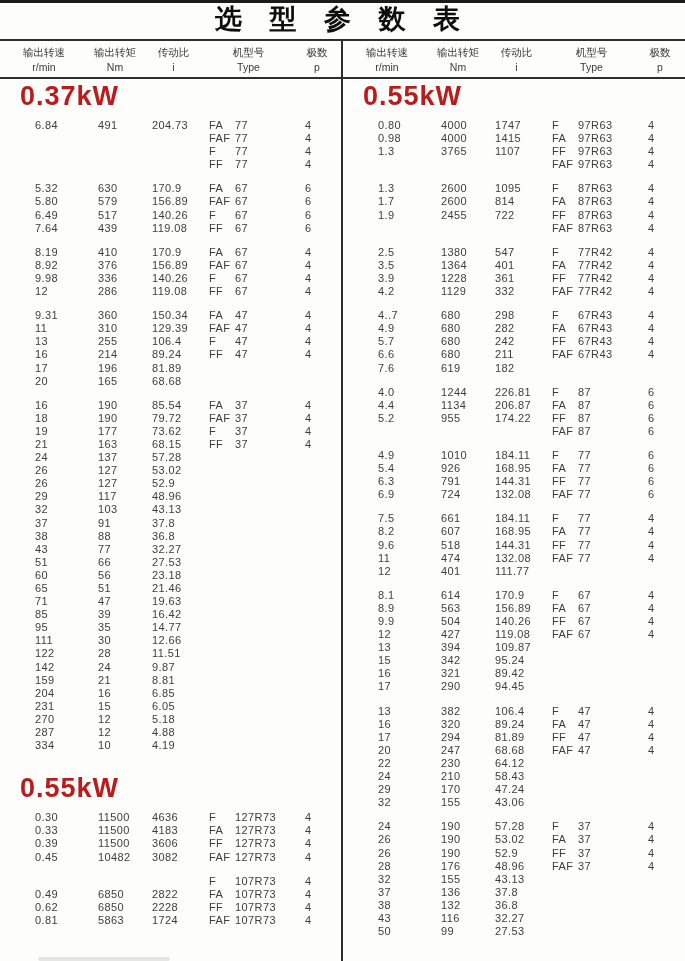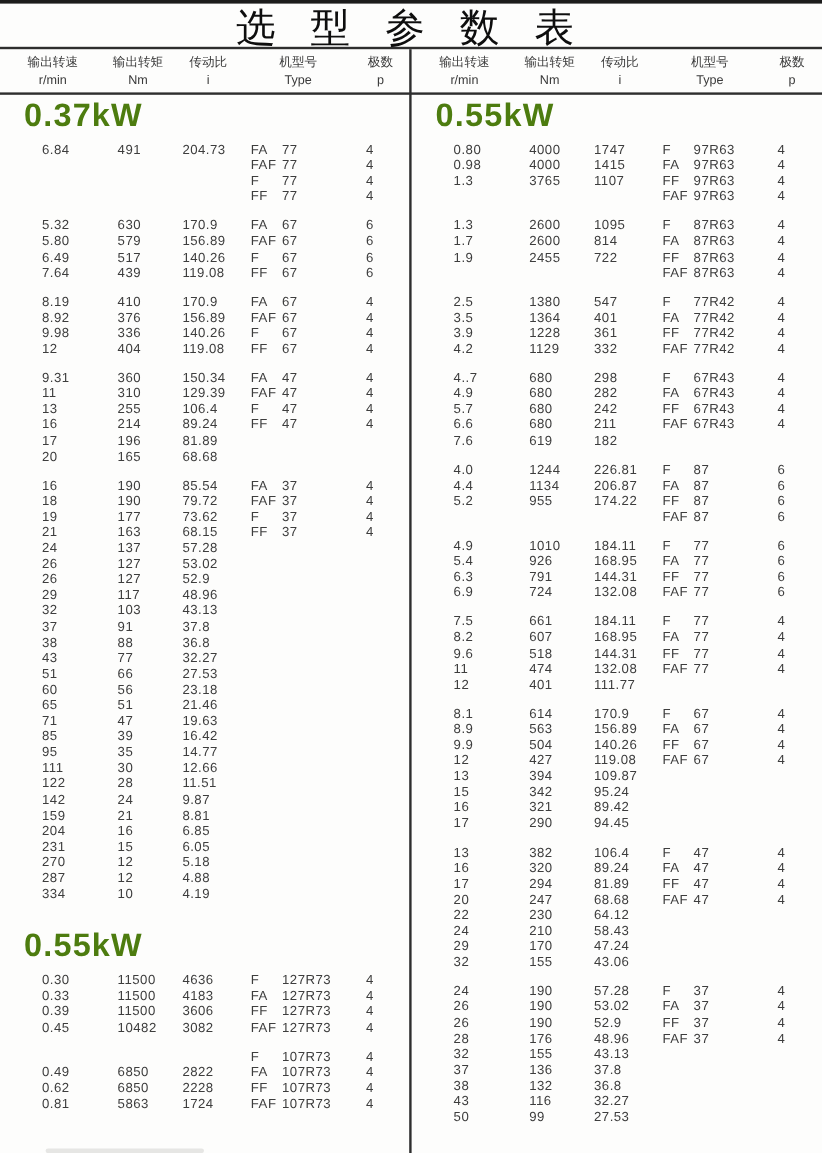--- a/index.html
+++ b/index.html
@@ -5,21 +5,21 @@
   html, body { margin: 0; padding: 0; background: #e9e9e9; }
   .page {
     position: relative; width: 685px; height: 961px;
     background: #fdfdfc; overflow: hidden;
     font-family: "Liberation Sans", "DejaVu Sans", sans-serif;
     color: #3d3d3d;
   }
   .topbar { position: absolute; top: 0; left: 0; width: 685px; height: 3px; background: #1c1c1c; }
   .doc-title {
     position: absolute; top: 1px; left: 0; width: 100%;
-    text-align: center; font-size: 33px; font-weight: normal;
+    text-align: center; font-size: 27px; font-weight: bold;
     letter-spacing: 10px; color: #0e0e0e; white-space: nowrap;
   }
   .rule { position: absolute; left: 0; width: 685px; height: 2px; background: #2e2e2e; }
   .rule-title  { top: 39px; }
   .rule-header { top: 77px; }
   .vdivider { position: absolute; top: 41px; left: 341px; width: 2px; height: 920px; background: #2e2e2e; }
 
   .header-row {
     position: absolute; top: 45px; width: 342px;
     display: grid; grid-template-columns: 88px 54px 63px 87px 50px;
@@ -28,21 +28,21 @@
   .header-row.left-h  { left: 0; }
   .hcell { text-align: center; font-size: 10.5px; line-height: 15px; color: #3a3a3a; }
   .hcell span { display: block; }
 
   .half { position: absolute; top: 80px; width: 342px; }
   .half[data-half="left"]  { left: 0; }
   .half[data-half="right"] { left: 343px; }
 
   .section-heading {
     font-size: 27px; line-height: 28px; font-weight: bold;
-    margin: 2px 12px 9px 20px; letter-spacing: 1px; color: #4d7c0f;
+    margin: 2px 12px 9px 20px; letter-spacing: 1px; color: #b91c1c;
   }
   .section-heading.gap-above { margin-top: 22px; }
 
   .block { margin-bottom: 11px; }
   .row { display: grid; grid-template-columns: 88px 54px 63px 30px 57px 50px; height: 13.1px; }
   .cell {
     font-size: 11px; line-height: 13px; letter-spacing: 0.4px;
     white-space: nowrap; color: #3d3d3d;
   }
   .c-speed  { padding-left: 35px; }
@@ -203,21 +203,21 @@
         <div class="row">
           <span class="cell c-speed">9.98</span>
           <span class="cell c-torque">336</span>
           <span class="cell c-ratio">140.26</span>
           <span class="cell c-code">F</span>
           <span class="cell c-size">67</span>
           <span class="cell c-poles">4</span>
         </div>
         <div class="row">
           <span class="cell c-speed">12</span>
-          <span class="cell c-torque">404</span>
+          <span class="cell c-torque">286</span>
           <span class="cell c-ratio">119.08</span>
           <span class="cell c-code">FF</span>
           <span class="cell c-size">67</span>
           <span class="cell c-poles">4</span>
         </div>
       </div>
       <div class="block">
         <div class="row">
           <span class="cell c-speed">9.31</span>
           <span class="cell c-torque">360</span>

